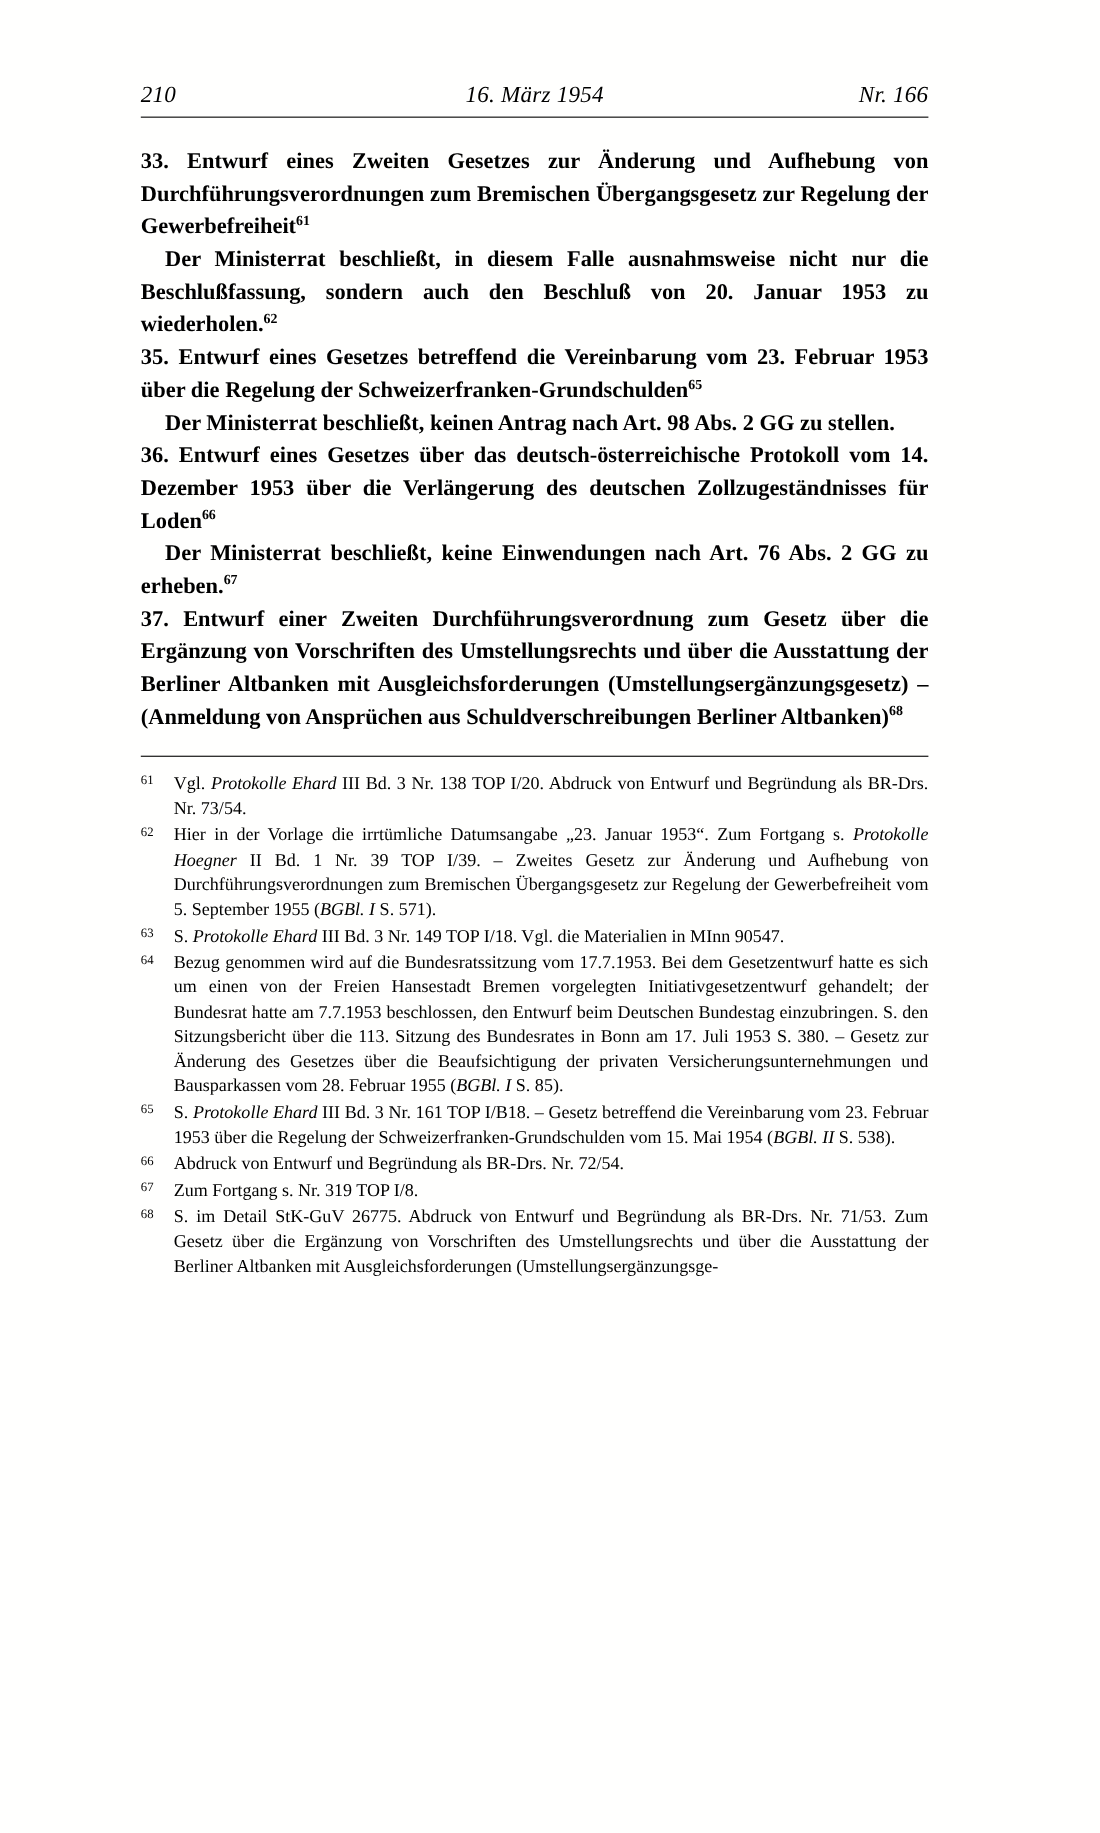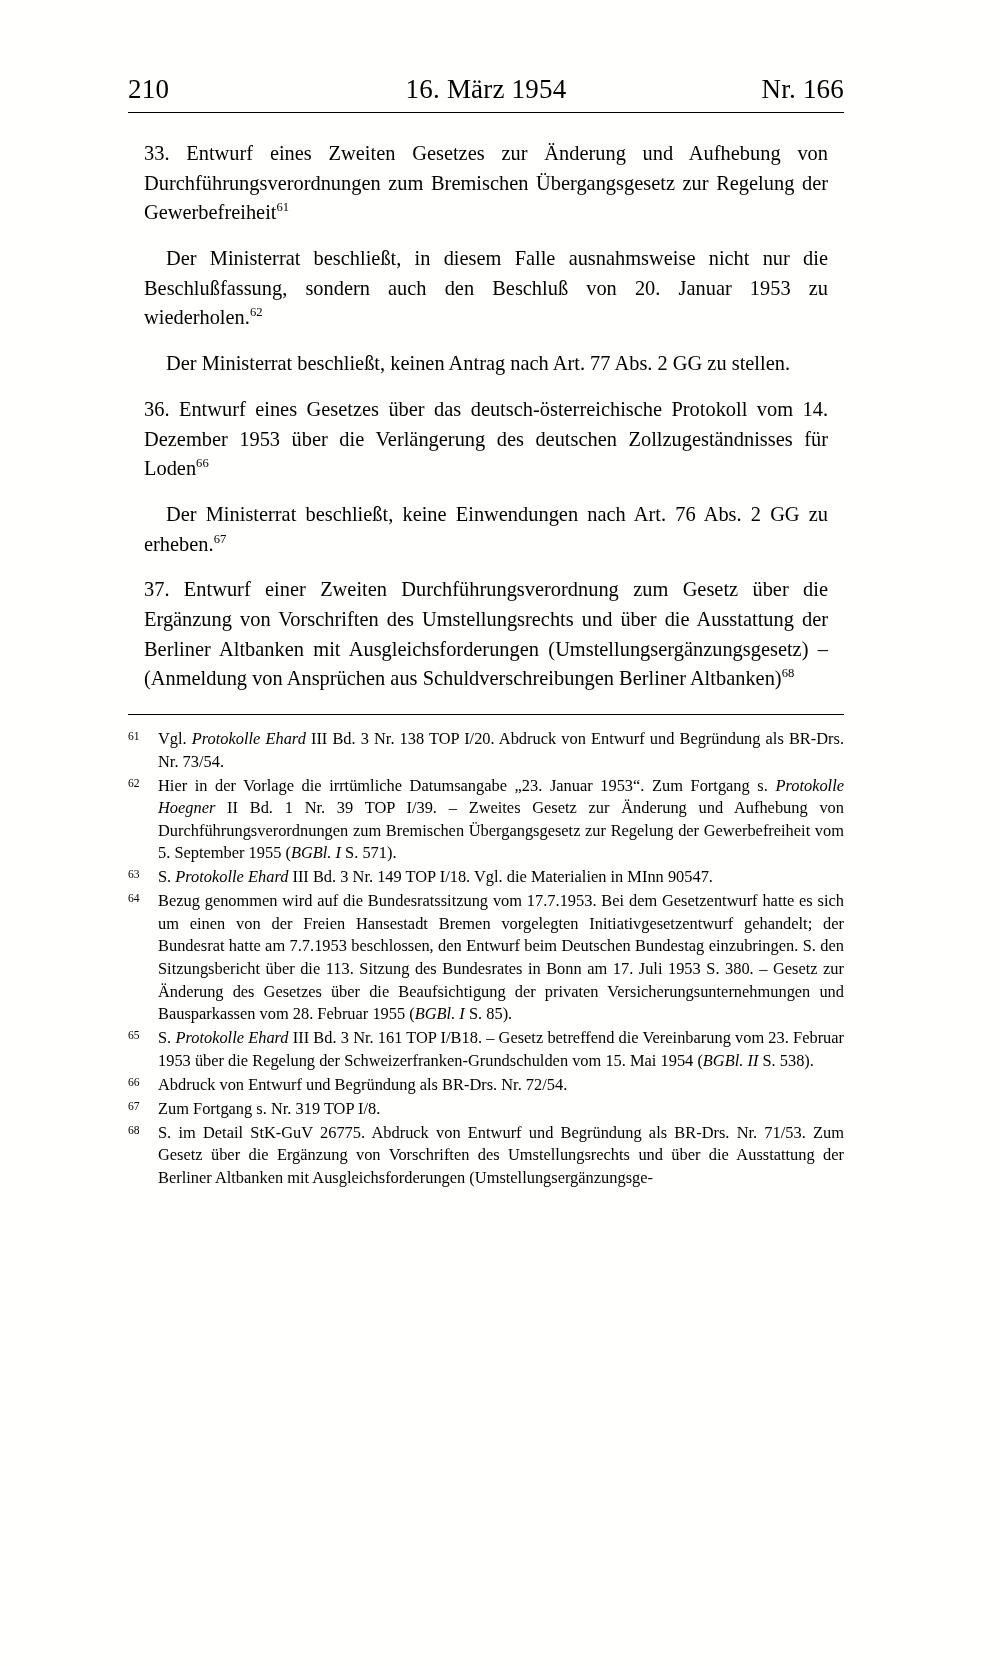--- a/index.html
+++ b/index.html
@@ -25,43 +25,45 @@
     position: absolute;
     left: 128px;
     top: 74px;
     width: 716px;
   }
   
   .runhead {
     display: flex;
     justify-content: center;
     align-items: baseline;
-    font-size: 27px;
+    font-size: 21px;
     letter-spacing: 0.2px;
     padding-bottom: 7px;
     border-bottom: 1.6px solid #000;
+    font-style: italic;
   }
   .runhead .ctr {
     flex: 1;
     text-align: center;
   }
   .runhead .lft { width: 120px; text-align: left; }
   .runhead .rgt { width: 120px; text-align: right; }
 
   
   .body {
     margin-top: 26px;
     font-size: 20.4px;
     line-height: 1.455;
     text-align: justify;
     text-justify: inter-word;
     hyphens: manual;
   }
   .body p {
-    margin: 16px;
+    margin: 0;
+    font-weight: bold;
   }
   .body p.indent {
     text-indent: 22px;
   }
   sup {
     font-size: 0.62em;
     vertical-align: super;
     line-height: 0;
   }
 
@@ -104,21 +106,22 @@
 
     <div class="runhead">
       <span class="lft">210</span>
       <span class="ctr">16. März 1954</span>
       <span class="rgt">Nr. 166</span>
     </div>
 
     <div class="body">
         <p class="">33. Entwurf eines Zweiten Gesetzes zur Änderung und Aufhebung von Durchführungsverordnungen zum Bremischen Übergangsgesetz zur Regelung der Gewerbefreiheit<sup>61</sup></p>
         <p class="indent">Der Ministerrat beschließt, in diesem Falle ausnahmsweise nicht nur die Beschlußfassung, sondern auch den Beschluß von 20. Januar 1953 zu wiederholen.<sup>62</sup></p>
-        <p class="indent">Der Ministerrat beschließt, keinen Antrag nach Art. 77 Abs. 2 GG zu stellen.</p>
+        <p class="">35. Entwurf eines Gesetzes betreffend die Vereinbarung vom 23. Februar 1953 über die Regelung der Schweizerfranken-Grundschulden<sup>65</sup></p>
+        <p class="indent">Der Ministerrat beschließt, keinen Antrag nach Art. 98 Abs. 2 GG zu stellen.</p>
         <p class="">36. Entwurf eines Gesetzes über das deutsch-österreichische Protokoll vom 14. Dezember 1953 über die Verlängerung des deutschen Zollzugeständnisses für Loden<sup>66</sup></p>
         <p class="indent">Der Ministerrat beschließt, keine Einwendungen nach Art. 76 Abs. 2 GG zu erheben.<sup>67</sup></p>
         <p class="">37. Entwurf einer Zweiten Durchführungsverordnung zum Gesetz über die Ergänzung von Vorschriften des Umstellungsrechts und über die Ausstattung der Berliner Altbanken mit Ausgleichsforderungen (Umstellungsergänzungsgesetz) – (Anmeldung von Ansprüchen aus Schuldverschreibungen Berliner Altbanken)<sup>68</sup></p>
       </div>
 
     <div class="fn-rule"></div>
 
     <div class="footnotes">
         <div class="fn">
           <div class="num">61</div>

